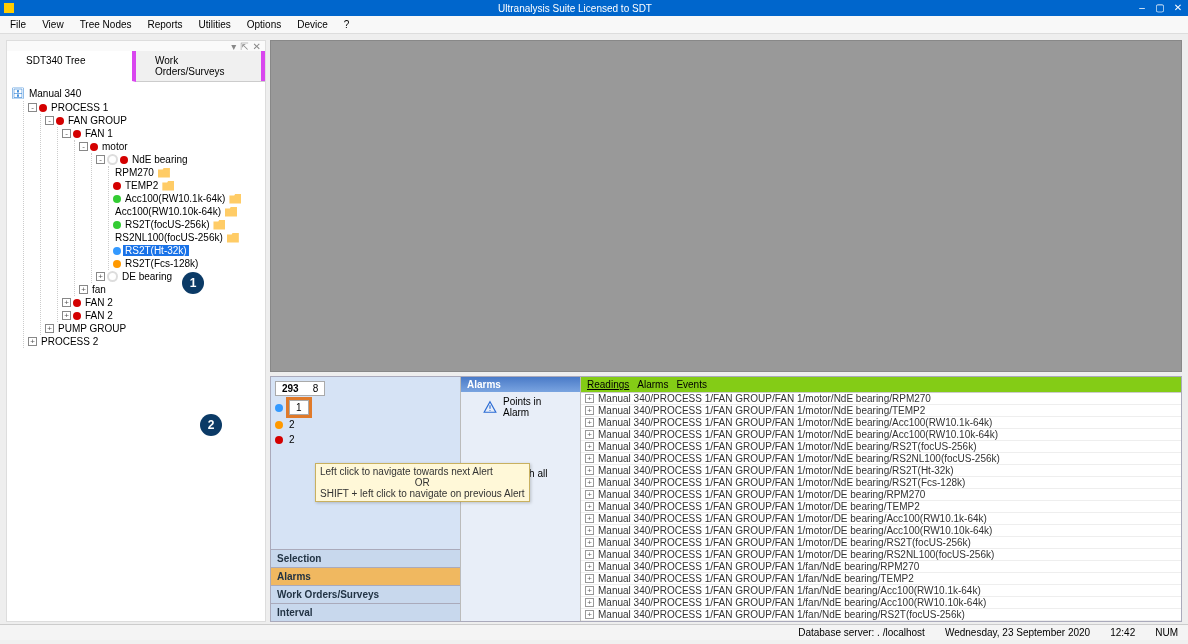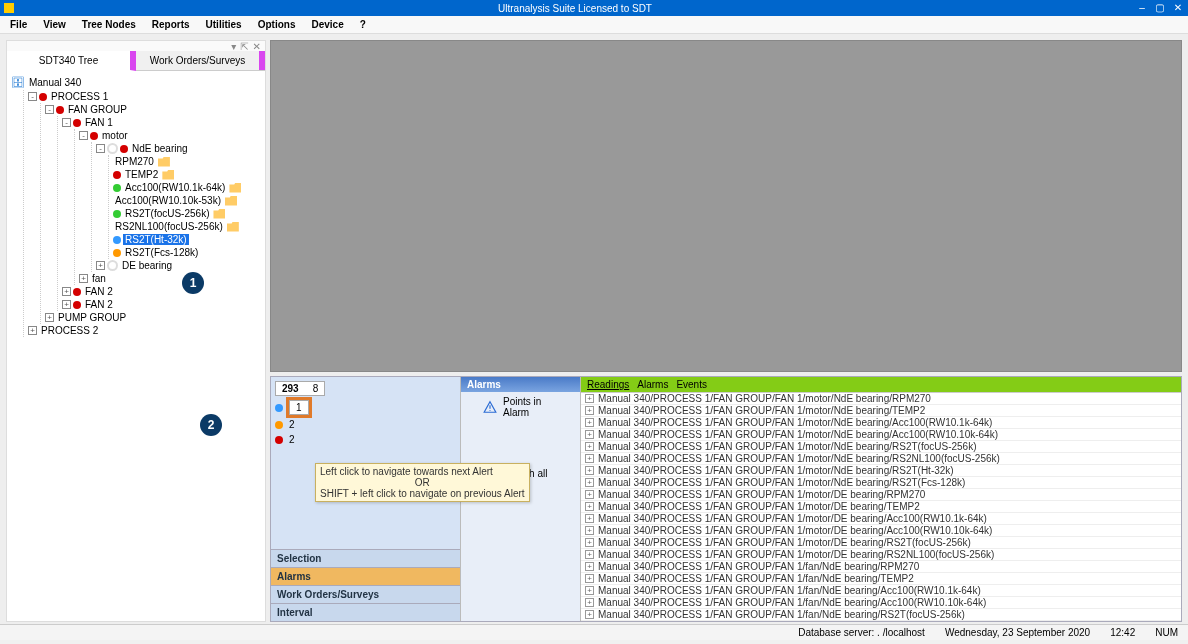--- a/index.html
+++ b/index.html
@@ -4,28 +4,28 @@
 <style>
 * { box-sizing: border-box; margin: 0; padding: 0; font-family: "Segoe UI", Tahoma, sans-serif; font-size: 10px; }
 body { width: 1188px; height: 644px; background: #f0f0f0; overflow: hidden; position: relative; }
 
 .titlebar { height: 16px; background: #0066cc; color: #fff; display: flex; align-items: center; padding: 0 4px; position: relative; }
 .titlebar .title { flex: 1; text-align: center; font-size: 10px; }
 .titlebar .win-btns { display: flex; gap: 6px; }
 .titlebar .win-btn { width: 12px; height: 10px; color: #fff; cursor: pointer; text-align: center; line-height: 10px; }
 
 .menubar { height: 18px; background: #f8f8f8; display: flex; align-items: center; padding: 0 4px; gap: 4px; border-bottom: 1px solid #ddd; }
-.menubar .menu-item { padding: 0 6px; cursor: pointer; font-weight: bold; }
+.menubar .menu-item { padding: 0 6px; cursor: pointer; }
 
 .main { display: flex; height: 590px; background: #eee; }
 
 .left-panel { width: 260px; background: #fff; border: 1px solid #ddd; margin: 6px 2px 2px 6px; display: flex; flex-direction: column; }
 .panel-top-strip { height: 10px; background: #fafafa; display:flex; justify-content:flex-end; align-items:center; gap:4px; padding-right:4px; color:#888;}
 .tabs { display: flex; border-bottom: 1px solid #ccc; }
-.tab { flex: 1; padding: 4px 8px; text-align: center; cursor: pointer; background: #f0f0f0; border-right: 6px solid #d946ef; }
+.tab { flex: 1; padding: 4px 19px; text-align: left; cursor: pointer; background: #f0f0f0; border-right: 4px solid #d946ef; }
 .tab.active { background: #fff; border-bottom: 1px solid #fff; margin-bottom:-1px; }
 
 .tree { padding: 4px; overflow: auto; flex: 1; }
 .tree-node { display: flex; align-items: center; gap: 2px; padding: 1px 0; white-space: nowrap; cursor: pointer; }
 .tree-children { margin-left: 12px; border-left: 1px dotted #ccc; padding-left: 4px; }
 .expander { width: 9px; height: 9px; border: 1px solid #888; display: inline-flex; align-items: center; justify-content: center; font-size: 8px; line-height: 7px; color:#555; background:#fff; }
 .icon { width: 10px; height: 10px; display: inline-block; }
 .dot { width: 8px; height: 8px; border-radius: 50%; display:inline-block; }
 .red { background: #d40000; }
 .blue { background: #3399ff; }
@@ -153,21 +153,21 @@
                       <span class="dot red"></span>
                       <span class="node-label">TEMP2</span>
                       <span class="folder"></span>
                     </div>
                   <div class="tree-node">
                       <span class="dot green"></span>
                       <span class="node-label">Acc100(RW10.1k-64k)</span>
                       <span class="folder"></span>
                     </div>
                   <div class="tree-node">
-                      <span class="node-label">Acc100(RW10.10k-53k)</span>
+                      <span class="node-label">Acc100(RW10.10k-64k)</span>
                       <span class="folder"></span>
                     </div>
                   <div class="tree-node">
                       <span class="dot green"></span>
                       <span class="node-label">RS2T(focUS-256k)</span>
                       <span class="folder"></span>
                     </div>
                   <div class="tree-node">
                       <span class="node-label">RS2NL100(focUS-256k)</span>
                       <span class="folder"></span>

